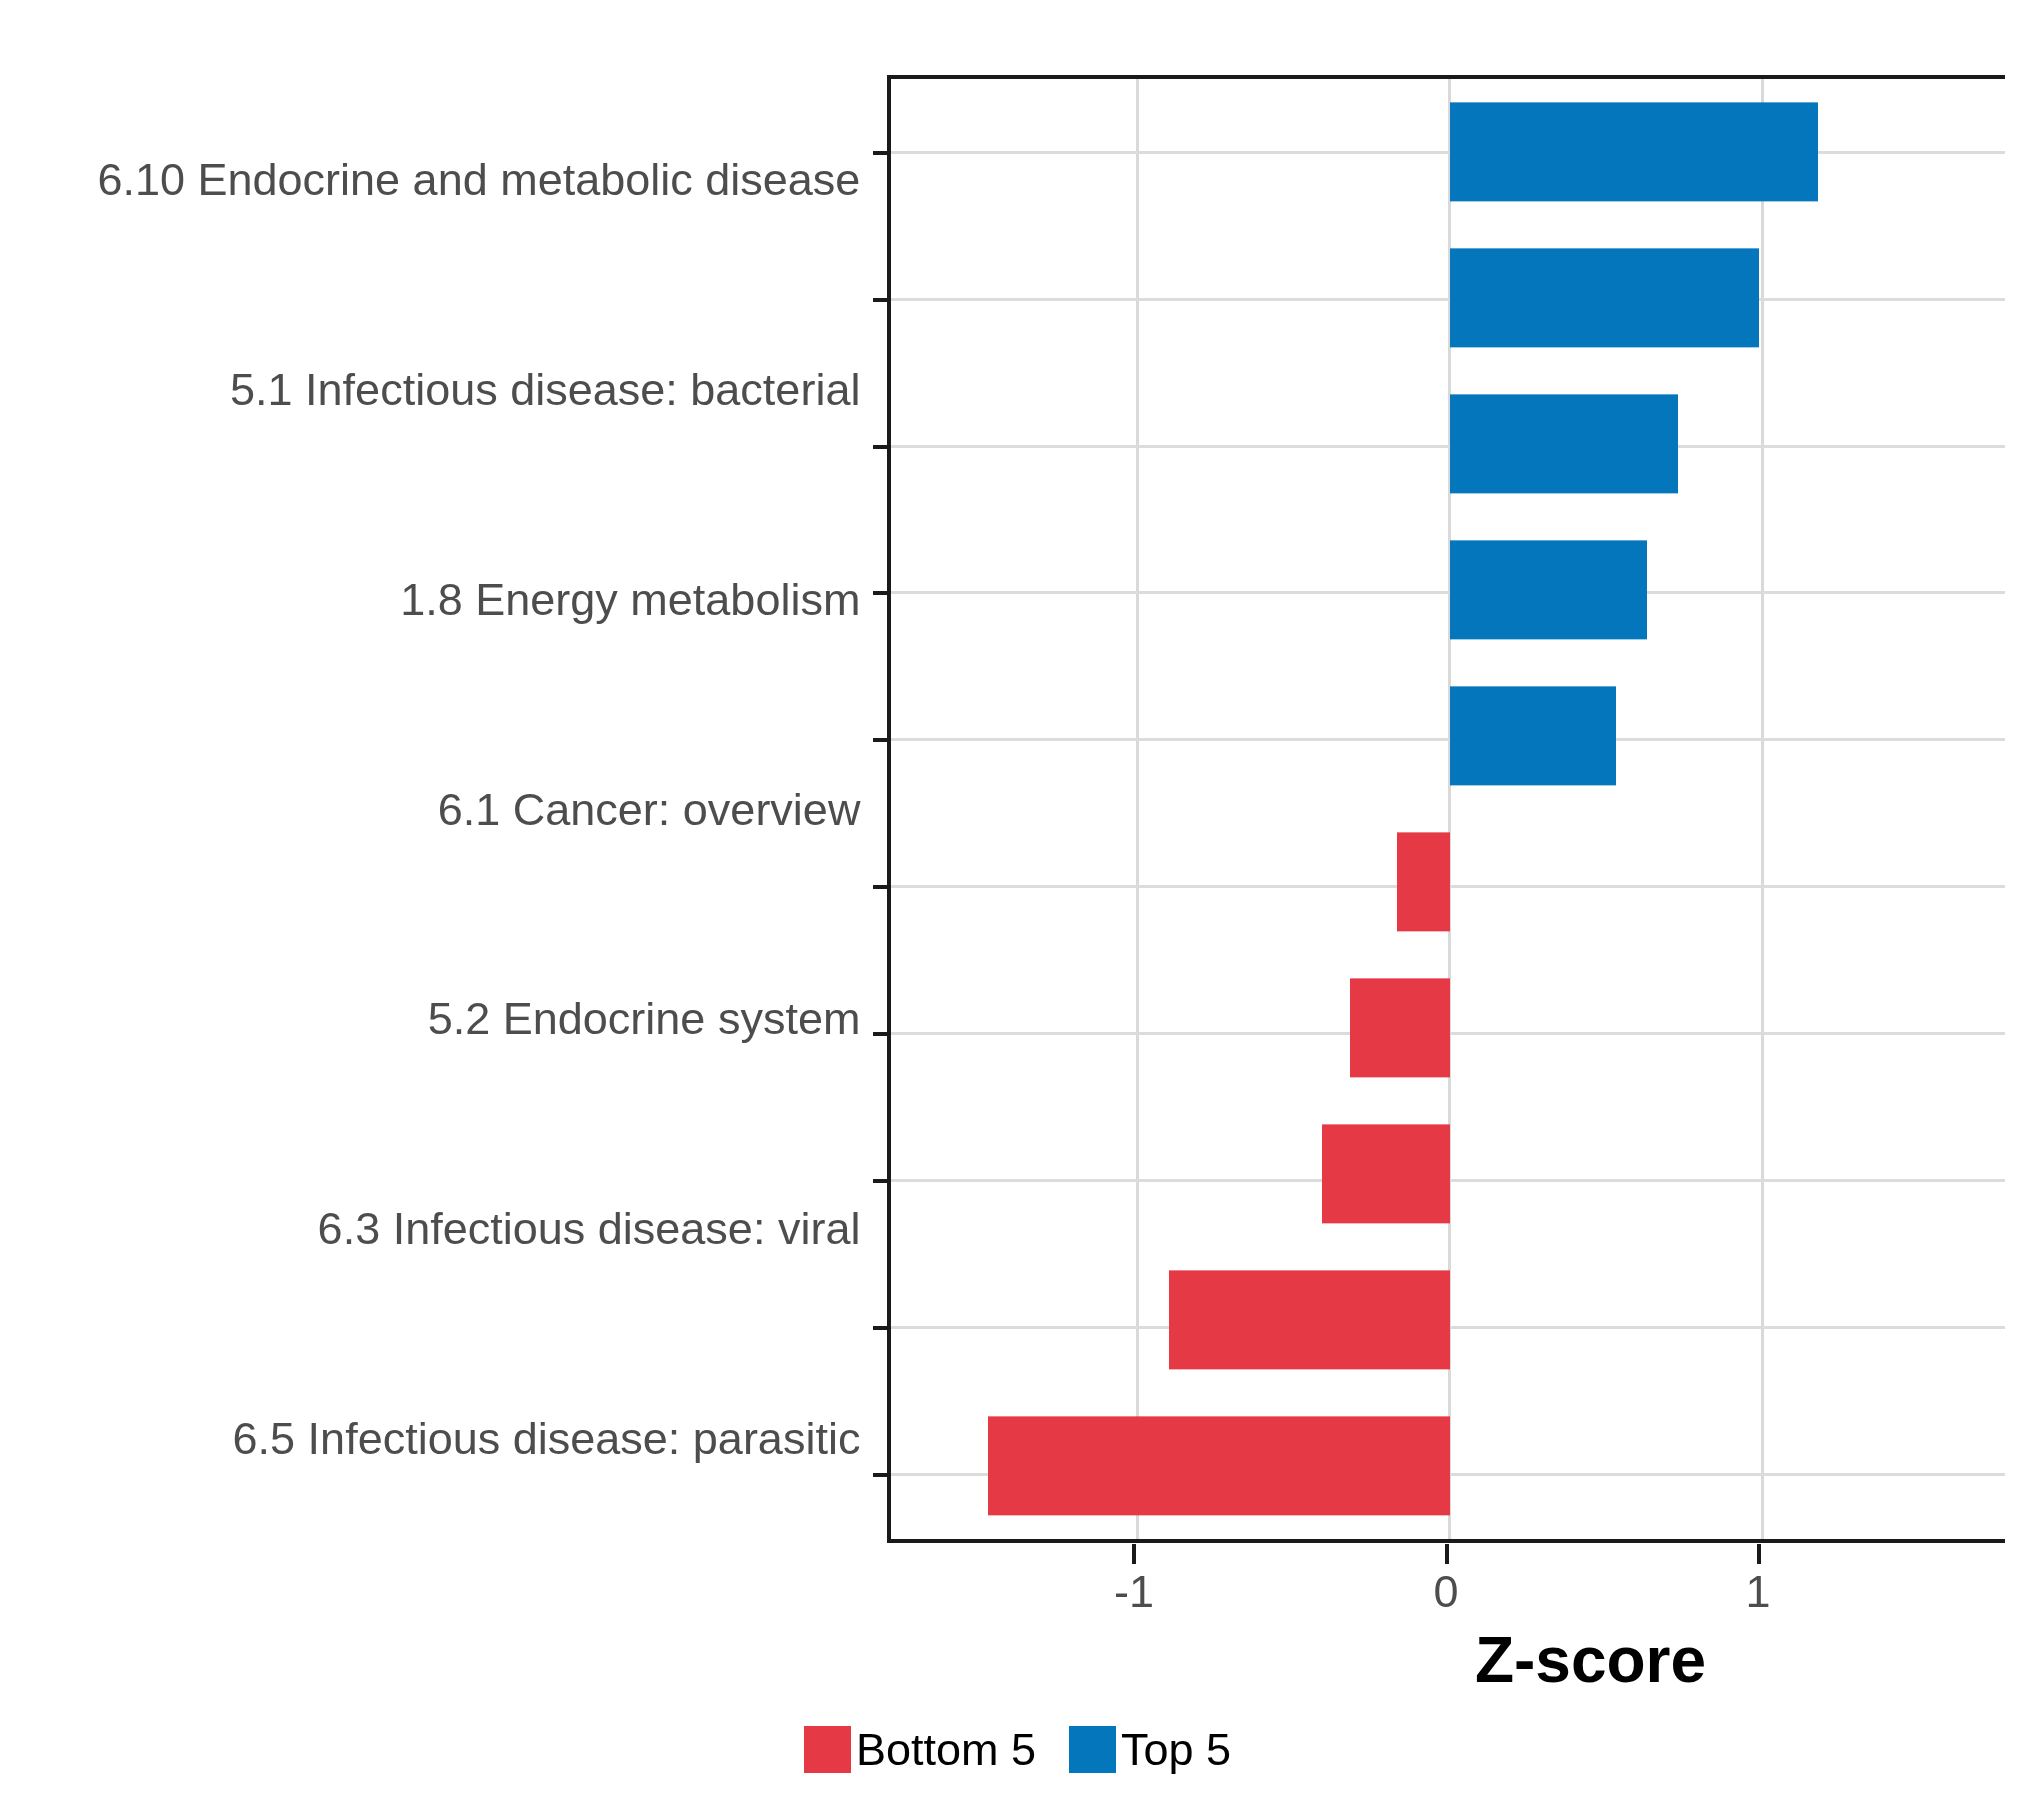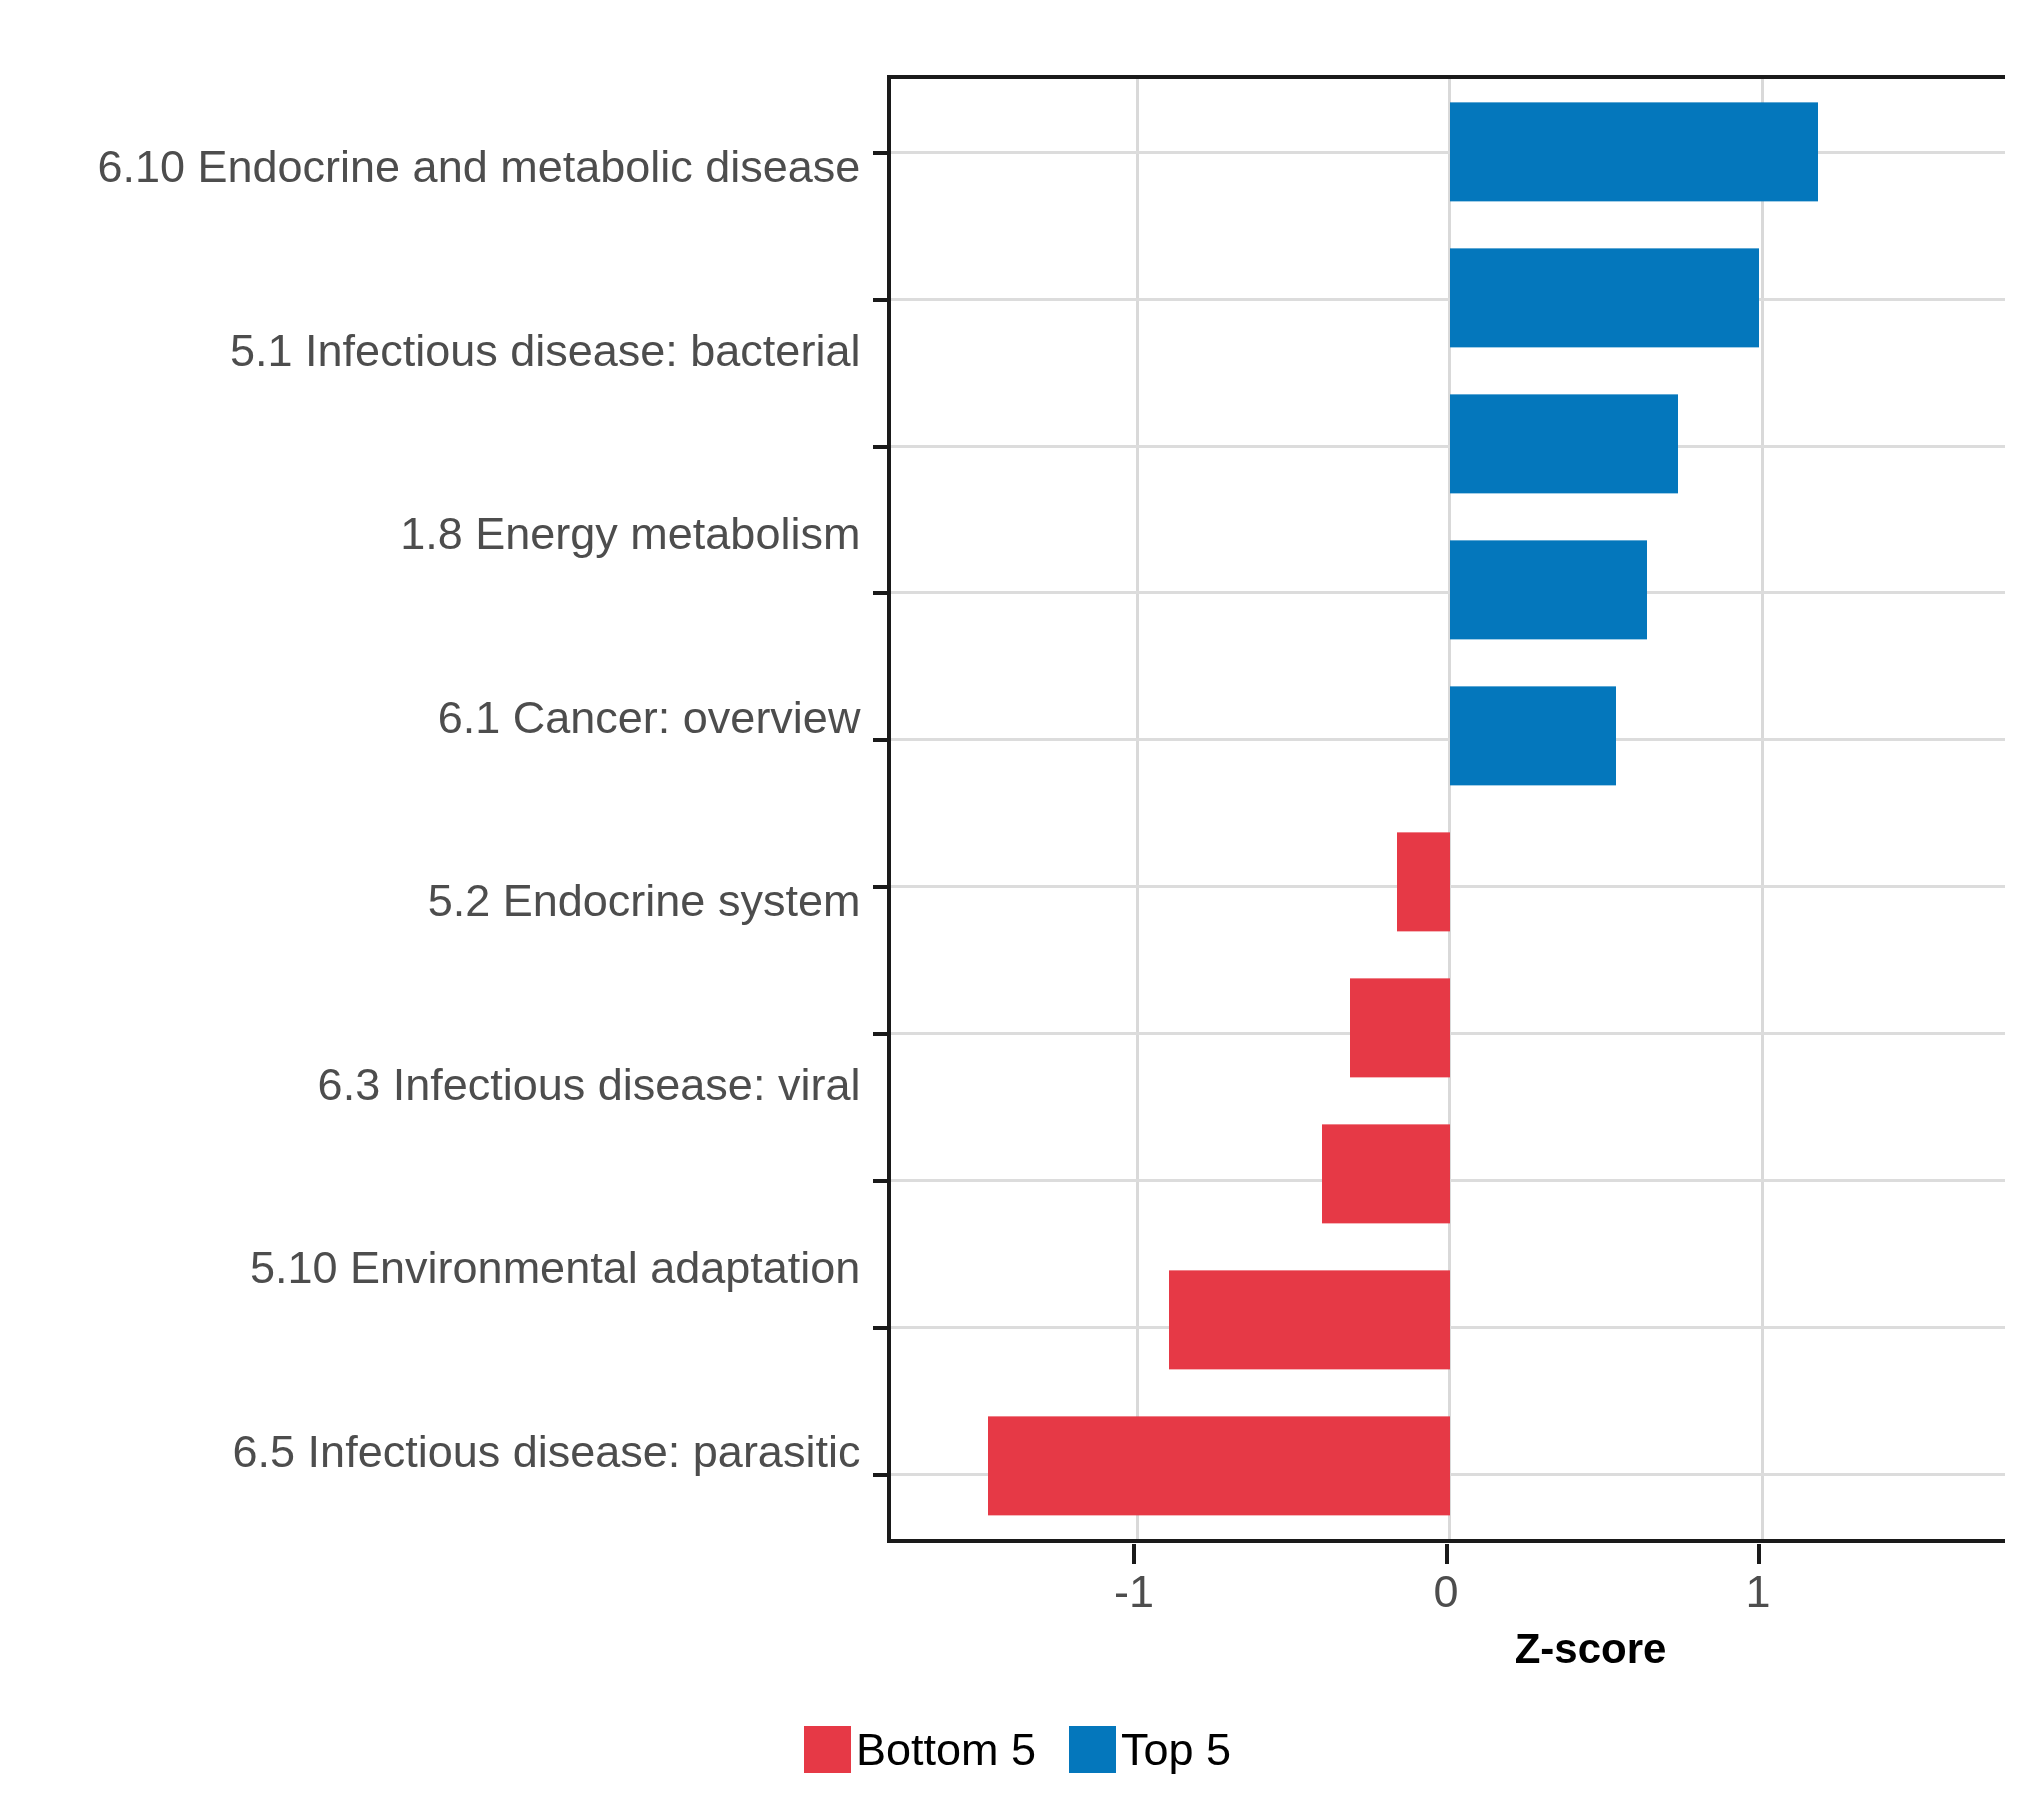--- a/index.html
+++ b/index.html
@@ -117,21 +117,21 @@
     line-height: 1;
     white-space: nowrap;
   }
 
   .axis-title {
     position: absolute;
     top: 1628px;
     left: 0;
     width: 2035px;
     text-align: center;
-    font-size: 42px;
+    font-size: 64px;
     font-weight: bold;
     color: #000000;
     line-height: 1;
   }
   .axis-title-shift { display: inline-block; transform: translateX(573px); }
 
   
   .legend {
     position: absolute;
     top: 1726px;
@@ -175,23 +175,20 @@
         <span class="ylabel-text">1.8 Energy metabolism</span>
       </div>
     <div class="yrow">
         <span class="ylabel-text">6.1 Cancer: overview</span>
       </div>
     <div class="yrow">
         <span class="ylabel-text">5.2 Endocrine system</span>
       </div>
     <div class="yrow">
         <span class="ylabel-text">6.3 Infectious disease: viral</span>
-      </div>
-    <div class="yrow">
-        <span class="ylabel-text">5.10 Environmental adaptation</span>
       </div>
     <div class="yrow">
         <span class="ylabel-text">6.5 Infectious disease: parasitic</span>
       </div>
   </div>
 
   <div class="panel">
     <div class="panel-inner">
       <div id="vgrids">
           <div class="vgrid" style="left: 245px;"></div>

